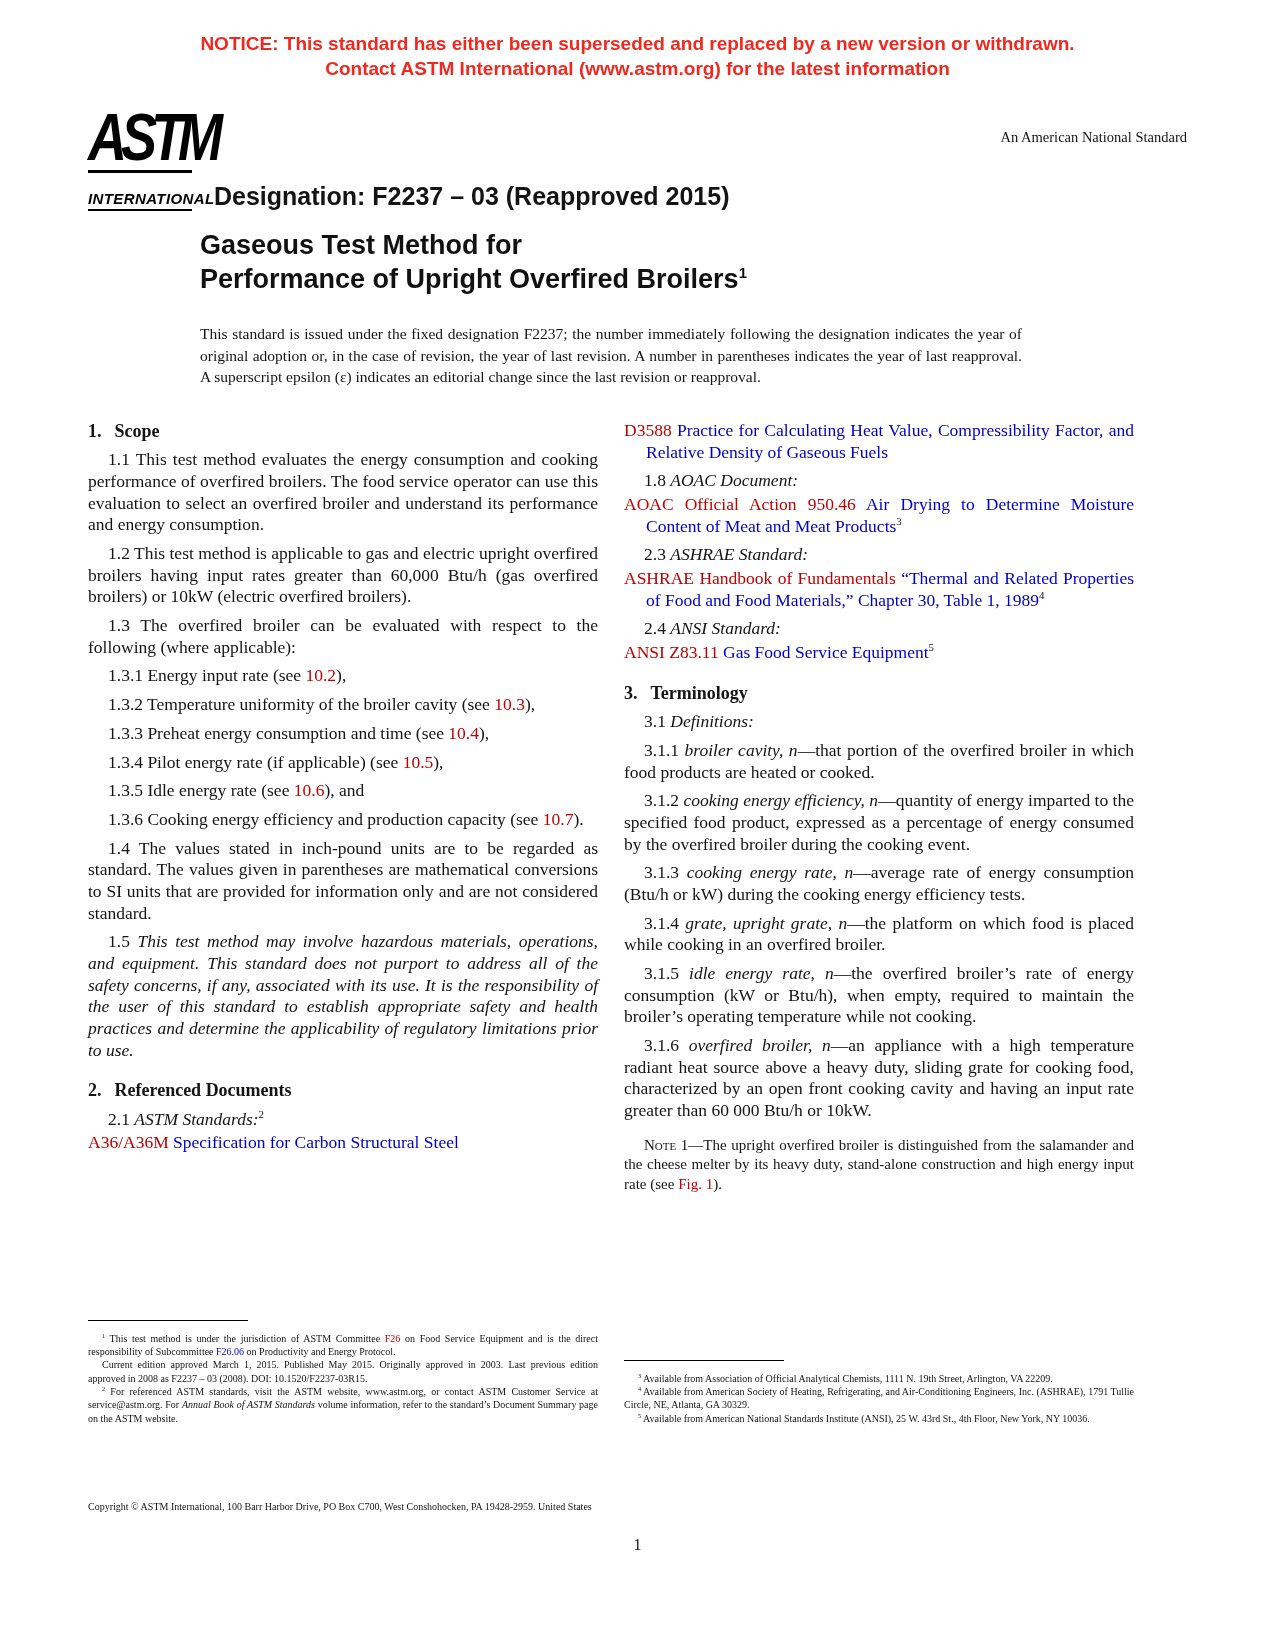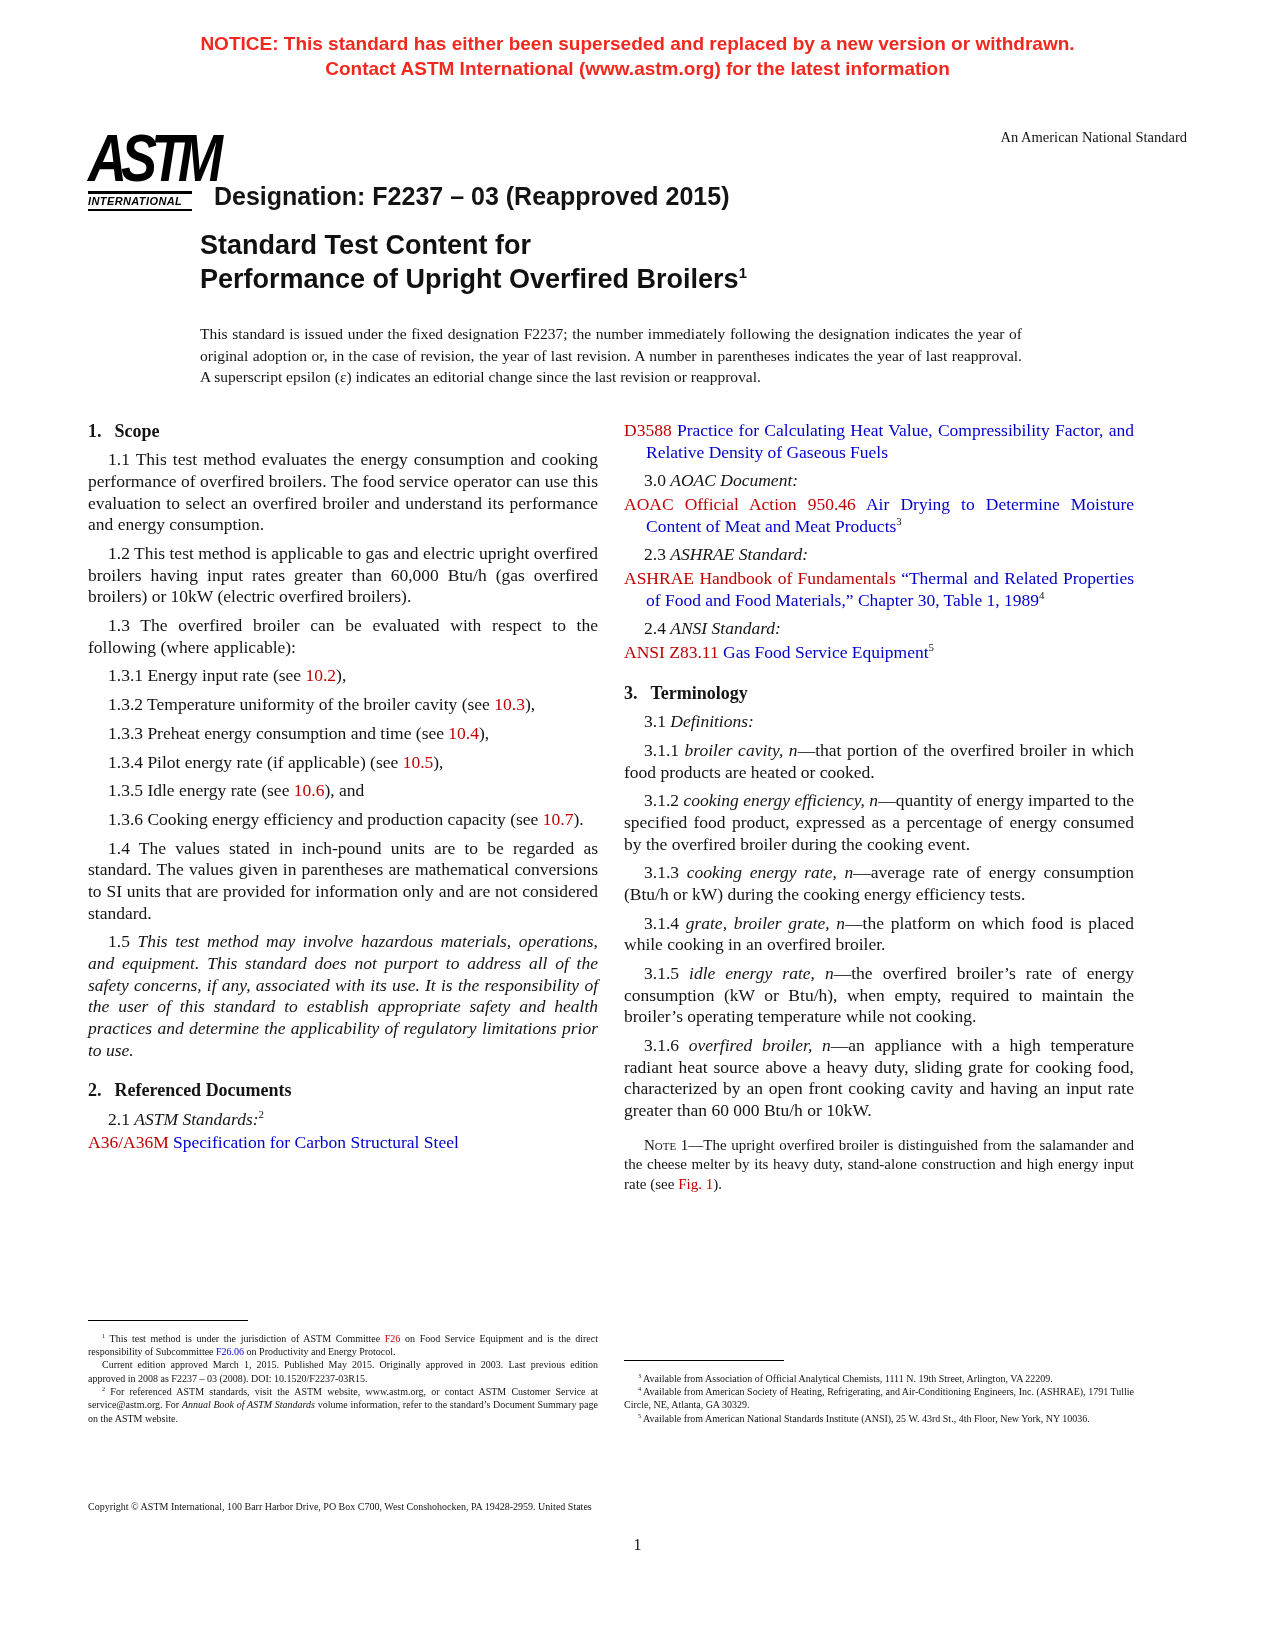--- a/index.html
+++ b/index.html
@@ -19,21 +19,21 @@
 
   
   .header-row { position:relative; display:flex; align-items:flex-end; margin-top:18px; height:112px; }
   .logo { width:112px; flex:0 0 112px; color:#000; }
   .logo-astm {
     font-family:"Liberation Sans", sans-serif; font-weight:bold; font-style:italic;
     font-size:54px; letter-spacing:-6px; line-height:0.95; transform:scaleY(1.25); transform-origin:top left;
   }
   .logo-intl {
     font-family:"Liberation Sans", sans-serif; font-weight:bold; font-style:italic;
-    font-size:11px; letter-spacing:0.4px; margin-top:14px; padding:1px 0 2px 0;
+    font-size:15px; letter-spacing:0.4px; margin-top:14px; padding:17px 0 2px 0;
     border-top:3px solid #000; border-bottom:2px solid #000; width:104px;
   }
   .designation {
     font-family:"Liberation Sans", sans-serif; font-weight:bold; font-size:25px;
     margin-left:14px; margin-top:22px;
   }
   .ans { position:absolute; right:0; top:30px; font-size:14.5px; }
 
   
   .title-block { margin-left:112px; margin-top:18px; }
@@ -88,21 +88,21 @@
   <div class="header-row">
     <div class="logo">
       <div class="logo-astm">ASTM</div>
       <div class="logo-intl">INTERNATIONAL</div>
     </div>
     <div class="designation">Designation: F2237 – 03 (Reapproved 2015)</div>
     <div class="ans">An American National Standard</div>
   </div>
 
   <div class="title-block">
-    <h1 class="doc-title"><span>Standard Test Content for</span><br><span>Performance of Upright Overfired Broilers</span><sup>1</sup></h1>
+    <h1 class="doc-title"><span>Gaseous Test Method for</span><br><span>Performance of Upright Overfired Broilers</span><sup>1</sup></h1>
     <p class="issued">This standard is issued under the fixed designation F2237; the number immediately following the designation indicates the year of original adoption or, in the case of revision, the year of last revision. A number in parentheses indicates the year of last reapproval. A superscript epsilon (ε) indicates an editorial change since the last revision or reapproval.</p>
   </div>
 
   <div class="columns">
 
     <div class="col">
       <div class="sec-head"><span class="sec-num">1.</span><span>Scope</span></div>
       <p class="para"><span>1.1 This test method evaluates the energy consumption and cooking performance of overfired broilers. The food service operator can use this evaluation to select an overfired broiler and understand its performance and energy consumption.</span></p>
       <p class="para"><span>1.2 This test method is applicable to gas and electric upright overfired broilers having input rates greater than 60,000 Btu/h (gas overfired broilers) or 10kW (electric overfired broilers).</span></p>
       <p class="para"><span>1.3 The overfired broiler can be evaluated with respect to the following (where applicable):</span></p>
@@ -120,32 +120,32 @@
       <div class="fn-block">
         <div class="fn-rule"></div>
         <p class="fn"><sup>1</sup><span> This test method is under the jurisdiction of ASTM Committee </span><span class="red">F26</span><span> on Food Service Equipment and is the direct responsibility of Subcommittee </span><span class="blue">F26.06</span><span> on Productivity and Energy Protocol.</span></p>
         <p class="fn"><span>Current edition approved March 1, 2015. Published May 2015. Originally approved in 2003. Last previous edition approved in 2008 as F2237 – 03 (2008). DOI: 10.1520/F2237-03R15.</span></p>
         <p class="fn"><sup>2</sup><span> For referenced ASTM standards, visit the ASTM website, www.astm.org, or contact ASTM Customer Service at service@astm.org. For </span><span class="i">Annual Book of ASTM Standards</span><span> volume information, refer to the standard’s Document Summary page on the ASTM website.</span></p>
       </div>
     </div>
 
     <div class="col">
       <p class="ref"><span class="red">D3588</span><span class="blue"> Practice for Calculating Heat Value, Compressibility Factor, and Relative Density of Gaseous Fuels</span></p>
-      <p class="para"><span>3.0 </span><span class="i">AOAC Document:</span></p>
+      <p class="para"><span>1.8 </span><span class="i">AOAC Document:</span></p>
       <p class="ref"><span class="red">AOAC Official Action 950.46</span><span class="blue"> Air Drying to Determine Moisture Content of Meat and Meat Products</span><sup>3</sup></p>
       <p class="para"><span>2.3 </span><span class="i">ASHRAE Standard:</span></p>
       <p class="ref"><span class="red">ASHRAE Handbook of Fundamentals</span><span class="blue"> “Thermal and Related Properties of Food and Food Materials,” Chapter 30, Table 1, 1989</span><sup>4</sup></p>
       <p class="para"><span>2.4 </span><span class="i">ANSI Standard:</span></p>
       <p class="ref"><span class="red">ANSI Z83.11</span><span class="blue"> Gas Food Service Equipment</span><sup>5</sup></p>
       <div class="sec-head"><span class="sec-num">3.</span><span>Terminology</span></div>
       <p class="para"><span>3.1 </span><span class="i">Definitions:</span></p>
       <p class="para"><span>3.1.1 </span><span class="i">broiler cavity, n</span><span>—that portion of the overfired broiler in which food products are heated or cooked.</span></p>
       <p class="para"><span>3.1.2 </span><span class="i">cooking energy efficiency, n</span><span>—quantity of energy imparted to the specified food product, expressed as a percentage of energy consumed by the overfired broiler during the cooking event.</span></p>
       <p class="para"><span>3.1.3 </span><span class="i">cooking energy rate, n</span><span>—average rate of energy consumption (Btu/h or kW) during the cooking energy efficiency tests.</span></p>
-      <p class="para"><span>3.1.4 </span><span class="i">grate, broiler grate, n</span><span>—the platform on which food is placed while cooking in an overfired broiler.</span></p>
+      <p class="para"><span>3.1.4 </span><span class="i">grate, upright grate, n</span><span>—the platform on which food is placed while cooking in an overfired broiler.</span></p>
       <p class="para"><span>3.1.5 </span><span class="i">idle energy rate, n</span><span>—the overfired broiler’s rate of energy consumption (kW or Btu/h), when empty, required to maintain the broiler’s operating temperature while not cooking.</span></p>
       <p class="para"><span>3.1.6 </span><span class="i">overfired broiler, n</span><span>—an appliance with a high temperature radiant heat source above a heavy duty, sliding grate for cooking food, characterized by an open front cooking cavity and having an input rate greater than 60 000 Btu/h or 10kW.</span></p>
       <p class="note"><span class="sc">Note 1</span><span>—The upright overfired broiler is distinguished from the salamander and the cheese melter by its heavy duty, stand-alone construction and high energy input rate (see </span><span class="red">Fig. 1</span><span>).</span></p>
       <div class="fn-block">
         <div class="fn-rule"></div>
         <p class="fn"><sup>3</sup><span> Available from Association of Official Analytical Chemists, 1111 N. 19th Street, Arlington, VA 22209.</span></p>
         <p class="fn"><sup>4</sup><span> Available from American Society of Heating, Refrigerating, and Air-Conditioning Engineers, Inc. (ASHRAE), 1791 Tullie Circle, NE, Atlanta, GA 30329.</span></p>
         <p class="fn"><sup>5</sup><span> Available from American National Standards Institute (ANSI), 25 W. 43rd St., 4th Floor, New York, NY 10036.</span></p>
       </div>
     </div>

